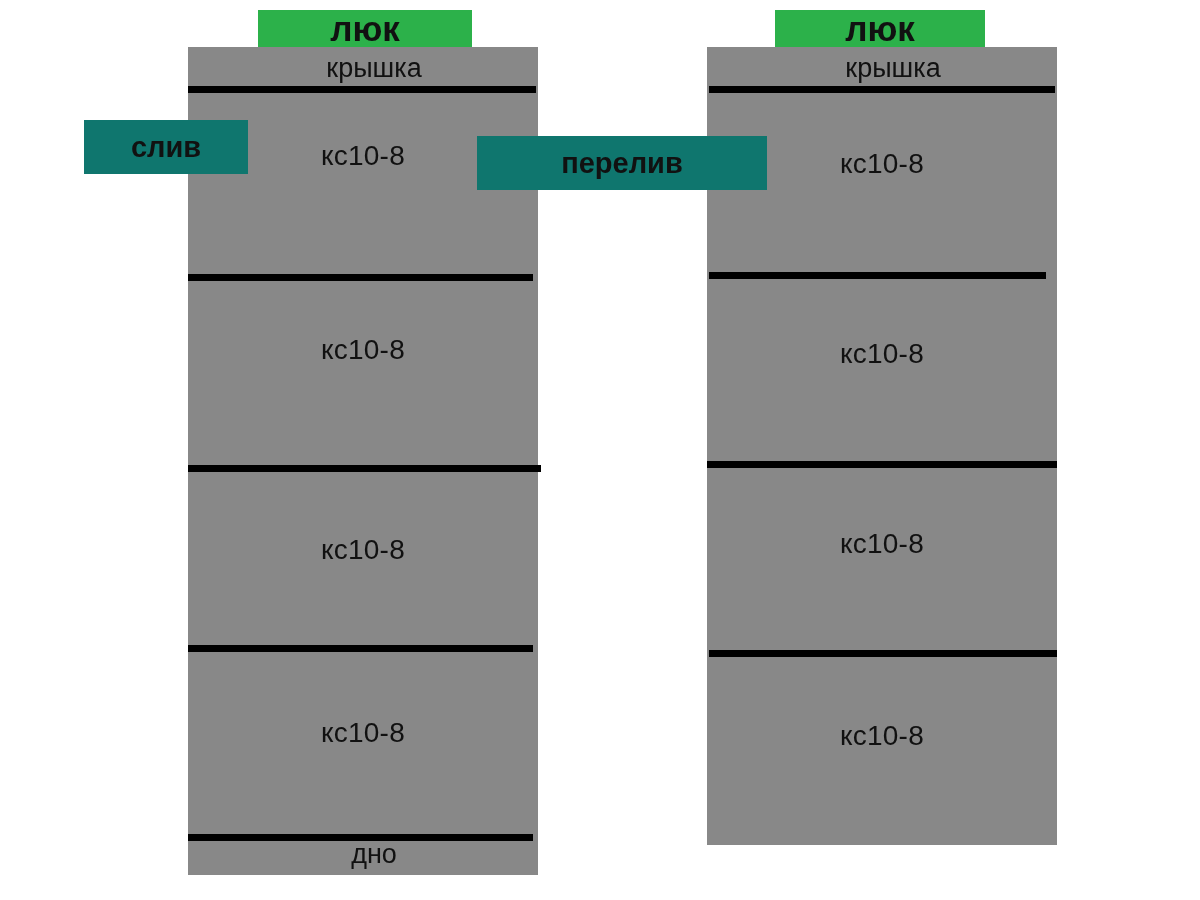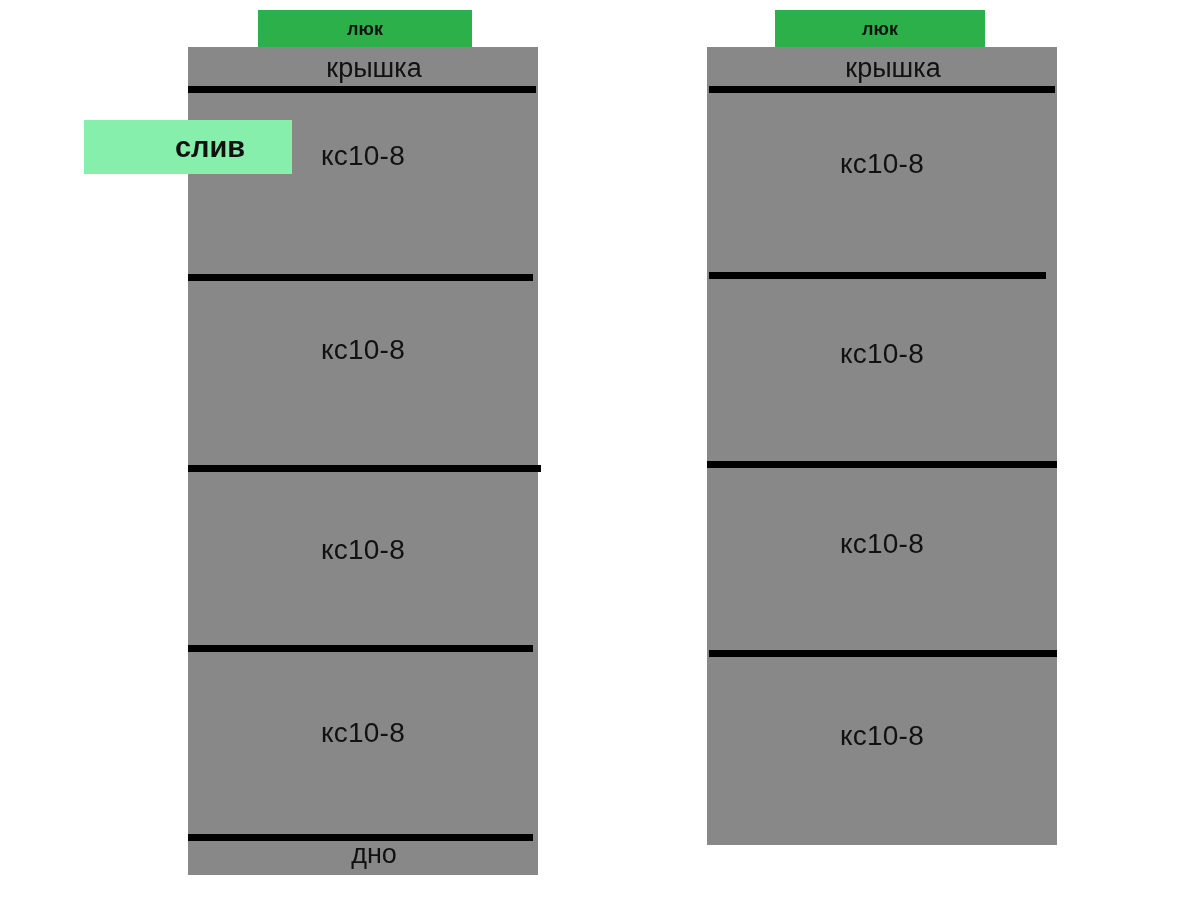--- a/index.html
+++ b/index.html
@@ -61,34 +61,33 @@
   
   .hatch {
     position: absolute;
     background: #2cb14a;
     display: flex;
     align-items: center;
     justify-content: center;
   }
   .hatch span {
     color: #111111;
-    font-size: 18px;
+    font-size: 35px;
     font-weight: 700;
     line-height: 1;
     white-space: nowrap;
   }
 
   
   .pipe {
     position: absolute;
-    background: #86efac;
+    background: #0f766e;
     display: flex;
     align-items: center;
     justify-content: center;
-    padding-left: 44px;
   }
   .pipe span {
     color: #111111;
     font-size: 29px;
     font-weight: 700;
     line-height: 1;
     white-space: nowrap;
   }
 </style>
 </head>
@@ -137,14 +136,17 @@
   <div class="ring-label" style="left:707px; top:722px; width:350px;">кс10-8</div>
 
   <div class="hatch" style="left:775px; top:10px; width:210px; height:37px;">
     <span>люк</span>
   </div>
 
   <div class="pipe" style="left:84px; top:120px; width:164px; height:54px;">
     <span>слив</span>
   </div>
 
+  <div class="pipe" style="left:477px; top:136px; width:290px; height:54px;">
+    <span>перелив</span>
+  </div>
 
 </div>
 
 </body></html>

